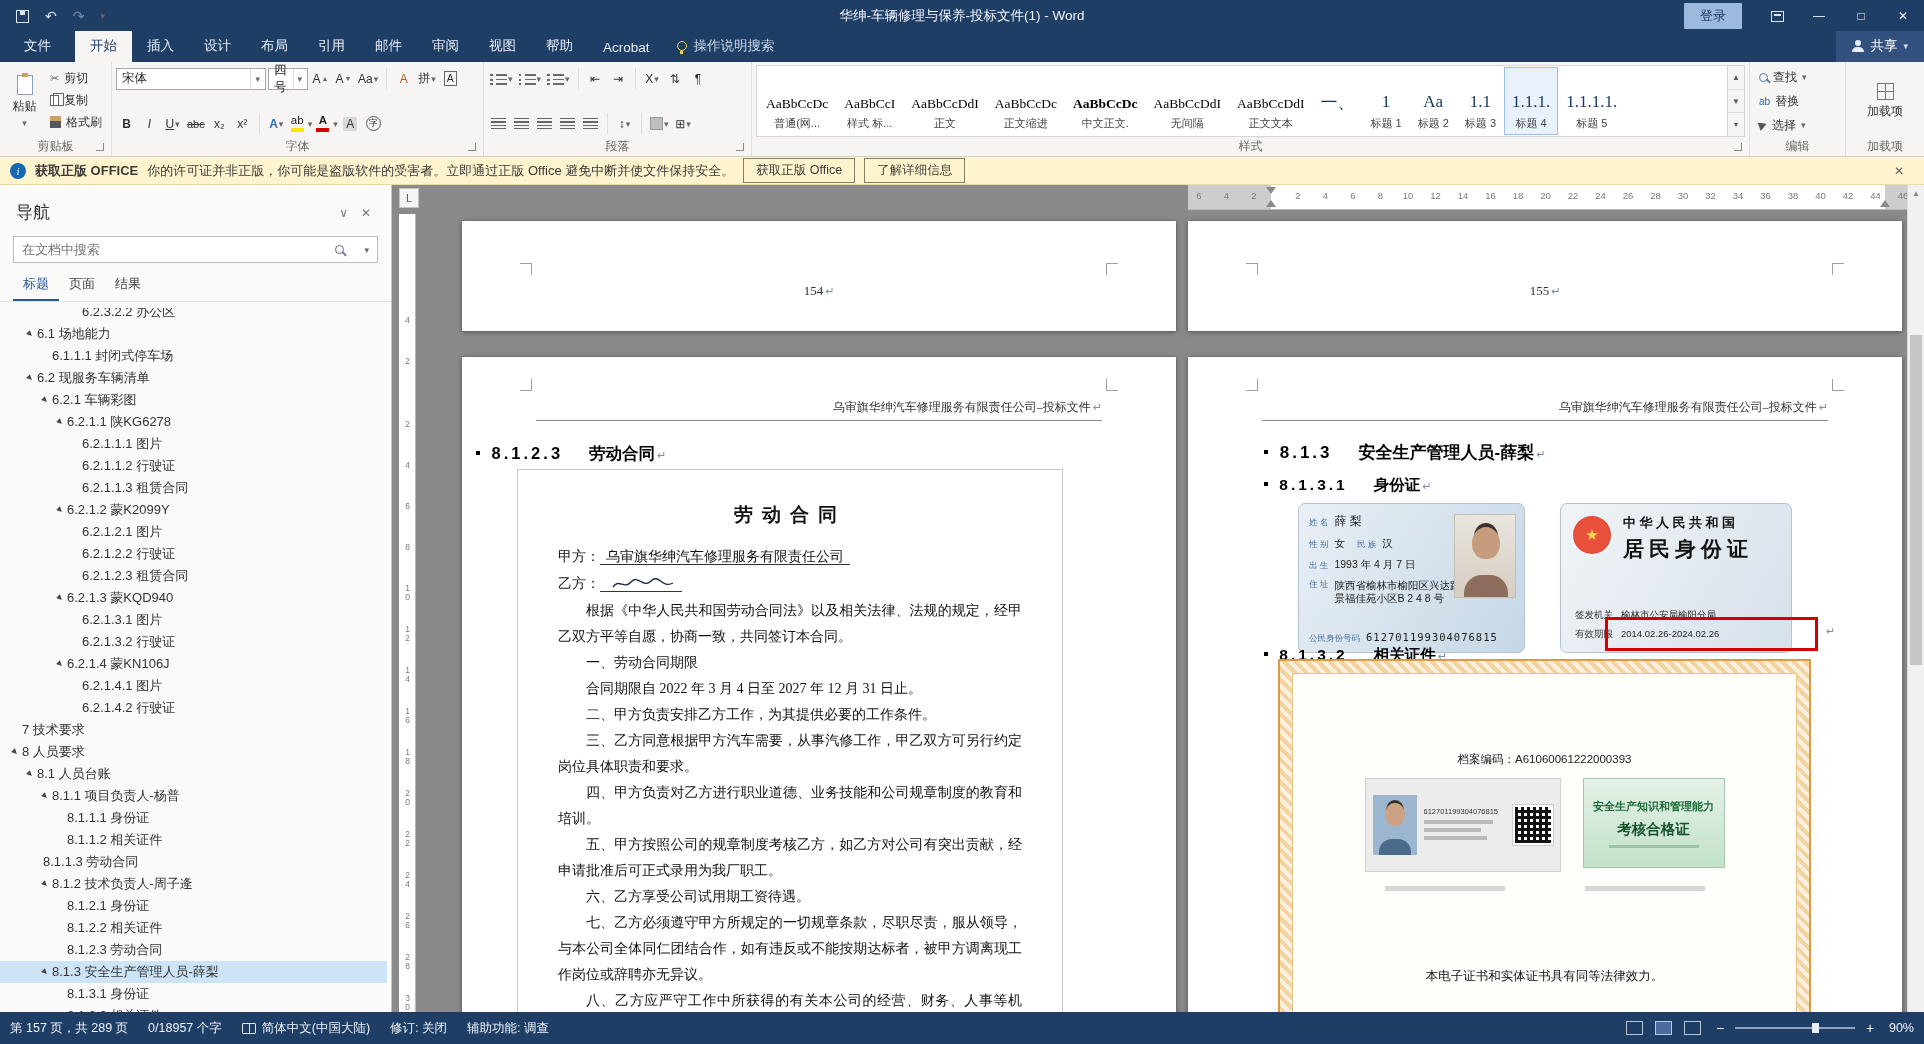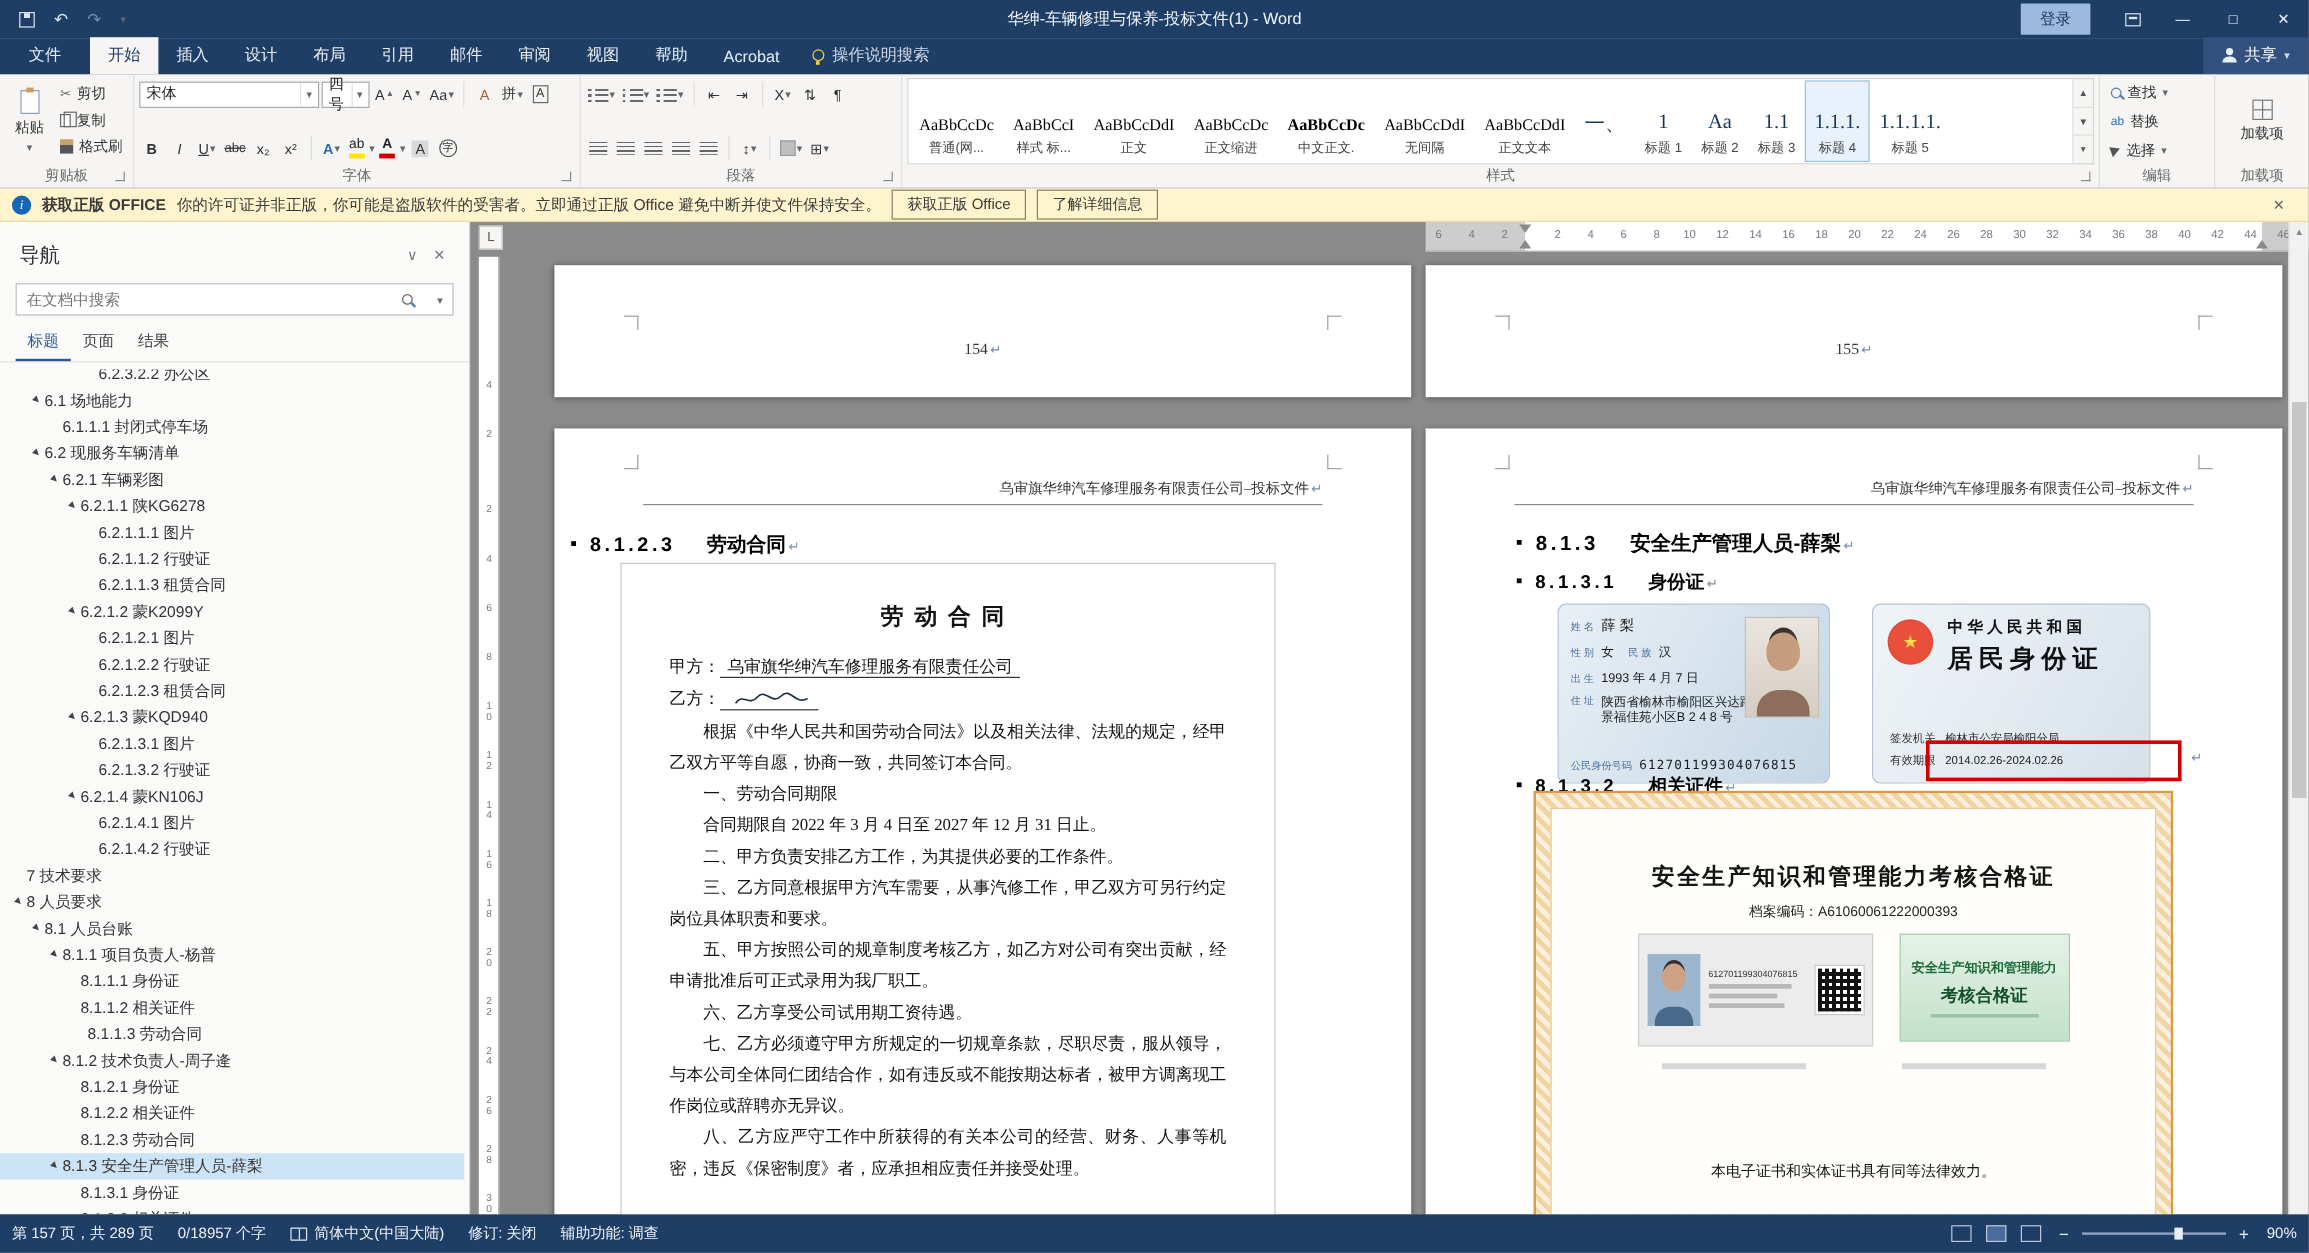--- a/index.html
+++ b/index.html
@@ -656,21 +656,21 @@
           <span>8.1.1 项目负责人-杨普</span>
         </div>
         <div class="tree-item" style="padding-left: 53px;">
           <span class="tri"></span>
           <span>8.1.1.1 身份证</span>
         </div>
         <div class="tree-item" style="padding-left: 53px;">
           <span class="tri"></span>
           <span>8.1.1.2 相关证件</span>
         </div>
-        <div class="tree-item" style="padding-left: 59px;">
+        <div class="tree-item" style="padding-left: 29px;">
           <span class="tri"></span>
           <span>8.1.1.3 劳动合同</span>
         </div>
         <div class="tree-item" style="padding-left: 38px;">
           <span class="tri">▶</span>
           <span>8.1.2 技术负责人-周子逄</span>
         </div>
         <div class="tree-item" style="padding-left: 53px;">
           <span class="tri"></span>
           <span>8.1.2.1 身份证</span>
@@ -779,20 +779,21 @@
           <span>乙方：</span><span class="uval"><svg class="sig-svg" width="66" height="16" viewBox="0 0 66 16">
                 <path d="M3 11 C9 2,14 14,21 6 S33 13,41 5 S52 13,63 7" stroke="#1b2a4a" stroke-width="1.4" fill="none"></path>
               </svg></span>
         </div>
         <div id="contract-body">
             <p>根据《中华人民共和国劳动合同法》以及相关法律、法规的规定，经甲乙双方平等自愿，协商一致，共同签订本合同。</p>
             <p>一、劳动合同期限</p>
             <p>合同期限自 2022 年 3 月 4 日至 2027 年 12 月 31 日止。</p>
             <p>二、甲方负责安排乙方工作，为其提供必要的工作条件。</p>
             <p>三、乙方同意根据甲方汽车需要，从事汽修工作，甲乙双方可另行约定岗位具体职责和要求。</p>
+            <p>四、甲方负责对乙方进行职业道德、业务技能和公司规章制度的教育和培训。</p>
             <p>五、甲方按照公司的规章制度考核乙方，如乙方对公司有突出贡献，经申请批准后可正式录用为我厂职工。</p>
             <p>六、乙方享受公司试用期工资待遇。</p>
             <p>七、乙方必须遵守甲方所规定的一切规章条款，尽职尽责，服从领导，与本公司全体同仁团结合作，如有违反或不能按期达标者，被甲方调离现工作岗位或辞聘亦无异议。</p>
             <p>八、乙方应严守工作中所获得的有关本公司的经营、财务、人事等机密，违反《保密制度》者，应承担相应责任并接受处理。</p>
           </div>
       </div>
     </div>
 
     <div class="page" id="page-right">
       <span class="cm cm-tl"></span>
@@ -826,21 +827,20 @@
 
       <div id="redbox"></div>
       <span id="redbox-mark" class="pilcrow">↵</span>
 
       <div class="hline" id="rp-h3">
         <span class="hnum">8.1.3.2</span><span>相关证件</span><span class="pilcrow">↵</span>
       </div>
 
       <div id="cert">
         <div class="cert-in">
-          <div class="cert-title">安全生产知识和管理能力考核合格证</div>
           <div class="cert-no">档案编码：A61060061222000393</div>
           <div class="cert-cards">
             <div class="cc-id">
               <div class="cc-photo"></div>
               <div class="cc-mid">
                 <div class="cc-num">612701199304076815</div>
                 <i class="tb" style="width:85%;display:block"></i>
                 <i class="tb" style="width:70%;display:block"></i>
                 <i class="tb" style="width:78%;display:block"></i>
               </div>

